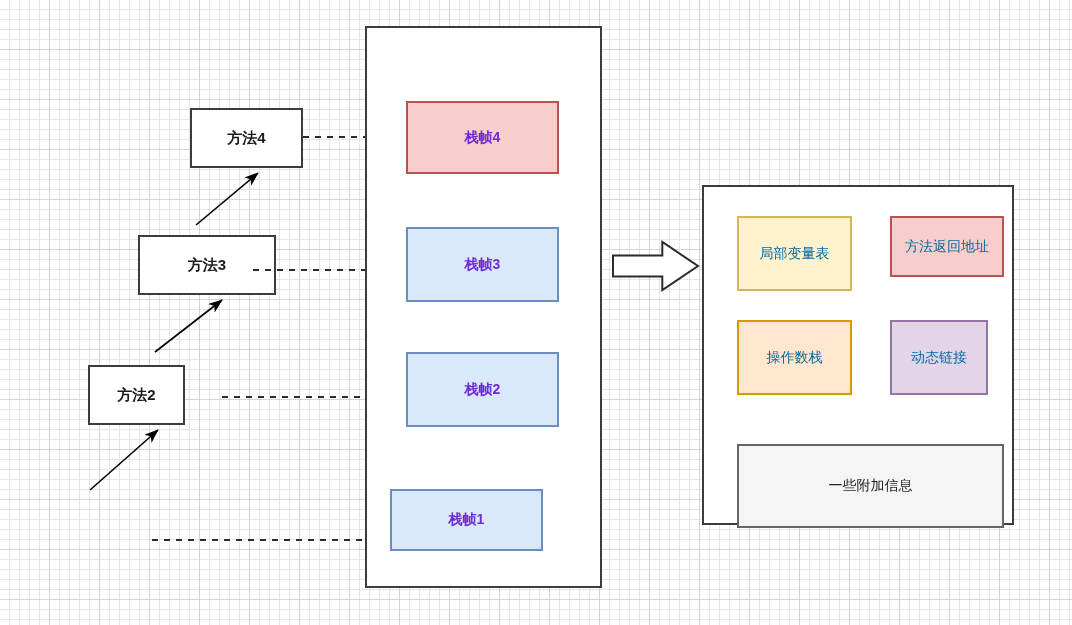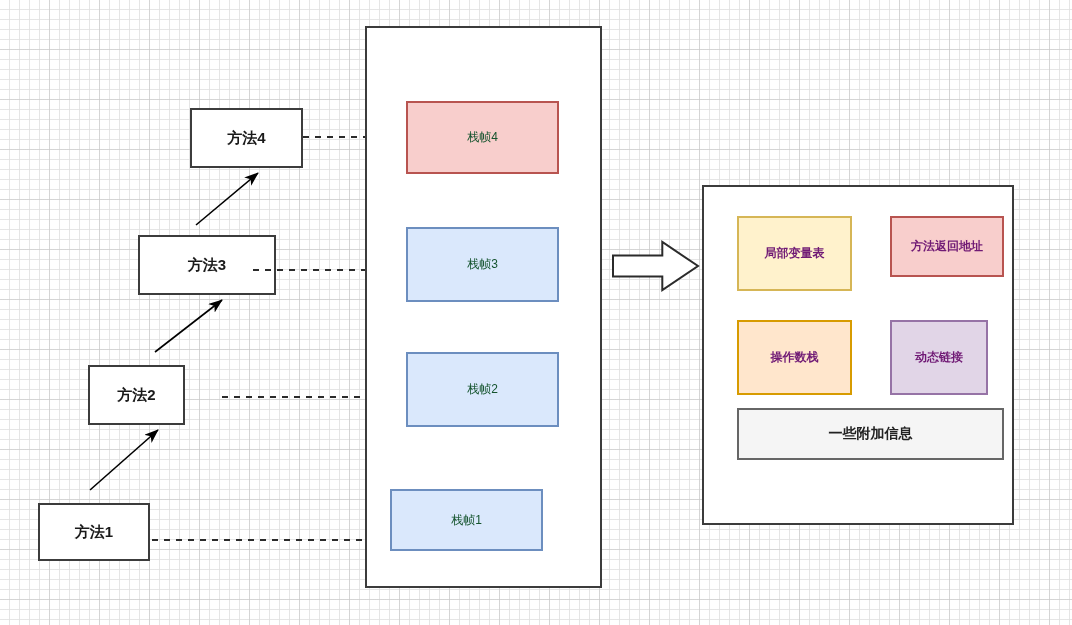--- a/index.html
+++ b/index.html
@@ -25,41 +25,38 @@
     line-height:1.25;
   }
   .method-box{
     background:#ffffff;border:2px solid #3c3c3c;
     font-size:15px;font-weight:bold;color:#1a1a1a;
   }
   .stack-container{
     background:#ffffff;border:2px solid #3c3c3c;
   }
   .frame-box{
-    font-size:12px;font-weight:normal;color:#14532d;
+    font-size:14px;font-weight:bold;color:#6d28d9;
     border-width:2px;border-style:solid;
   }
   .panel-container{
     background:#ffffff;border:2px solid #3c3c3c;
   }
   .slot-box{
-    font-size:12px;font-weight:bold;color:#701a75;
+    font-size:14px;font-weight:normal;color:#0369a1;
     border-width:2px;border-style:solid;
   }
   .slot-box.plain{font-weight:normal;font-size:14px;color:#222;}
   svg.overlay{position:absolute;left:0;top:0;width:1072px;height:625px;overflow:visible;pointer-events:none;}
 </style>
 </head>
 <body>
 
 <div id="canvas">
 
-  <div class="node method-box" id="m0" style="left: 38px; top: 503px; width: 112px; height: 58px; background: rgb(255, 255, 255); border-color: rgb(60, 60, 60);">
-      <span>方法1</span>
-    </div>
   <div class="node method-box" id="m1" style="left: 88px; top: 365px; width: 97px; height: 60px; background: rgb(255, 255, 255); border-color: rgb(60, 60, 60);">
       <span>方法2</span>
     </div>
   <div class="node method-box" id="m2" style="left: 138px; top: 235px; width: 138px; height: 60px; background: rgb(255, 255, 255); border-color: rgb(60, 60, 60);">
       <span>方法3</span>
     </div>
   <div class="node method-box" id="m3" style="left: 190px; top: 108px; width: 113px; height: 60px; background: rgb(255, 255, 255); border-color: rgb(60, 60, 60);">
       <span>方法4</span>
     </div>
 
@@ -83,21 +80,21 @@
     </div>
   <div class="node slot-box" id="s1" style="left: 890px; top: 216px; width: 114px; height: 61px; background: rgb(248, 206, 204); border-color: rgb(184, 84, 80);">
       <span>方法返回地址</span>
     </div>
   <div class="node slot-box" id="s2" style="left: 737px; top: 320px; width: 115px; height: 75px; background: rgb(255, 230, 204); border-color: rgb(215, 155, 0);">
       <span>操作数栈</span>
     </div>
   <div class="node slot-box" id="s3" style="left: 890px; top: 320px; width: 98px; height: 75px; background: rgb(225, 213, 231); border-color: rgb(150, 115, 166);">
       <span>动态链接</span>
     </div>
-  <div class="node slot-box plain" id="s4" style="left: 737px; top: 408px; width: 267px; height: 52px; background: rgb(245, 245, 245); border-color: rgb(102, 102, 102); font-weight: bold;">
+  <div class="node slot-box plain" id="s4" style="left: 737px; top: 444px; width: 267px; height: 84px; background: rgb(245, 245, 245); border-color: rgb(102, 102, 102); font-weight: normal;">
       <span>一些附加信息</span>
     </div>
 
   <svg class="overlay">
     <defs>
       <marker id="solidhead" markerWidth="10" markerHeight="10" refX="8.4" refY="3.4" orient="auto" markerUnits="strokeWidth">
         <path d="M0,0 L9,3.4 L0,6.8 L2.4,3.4 Z" fill="#000000"></path>
       </marker>
     </defs>
     <g id="callarrows">

